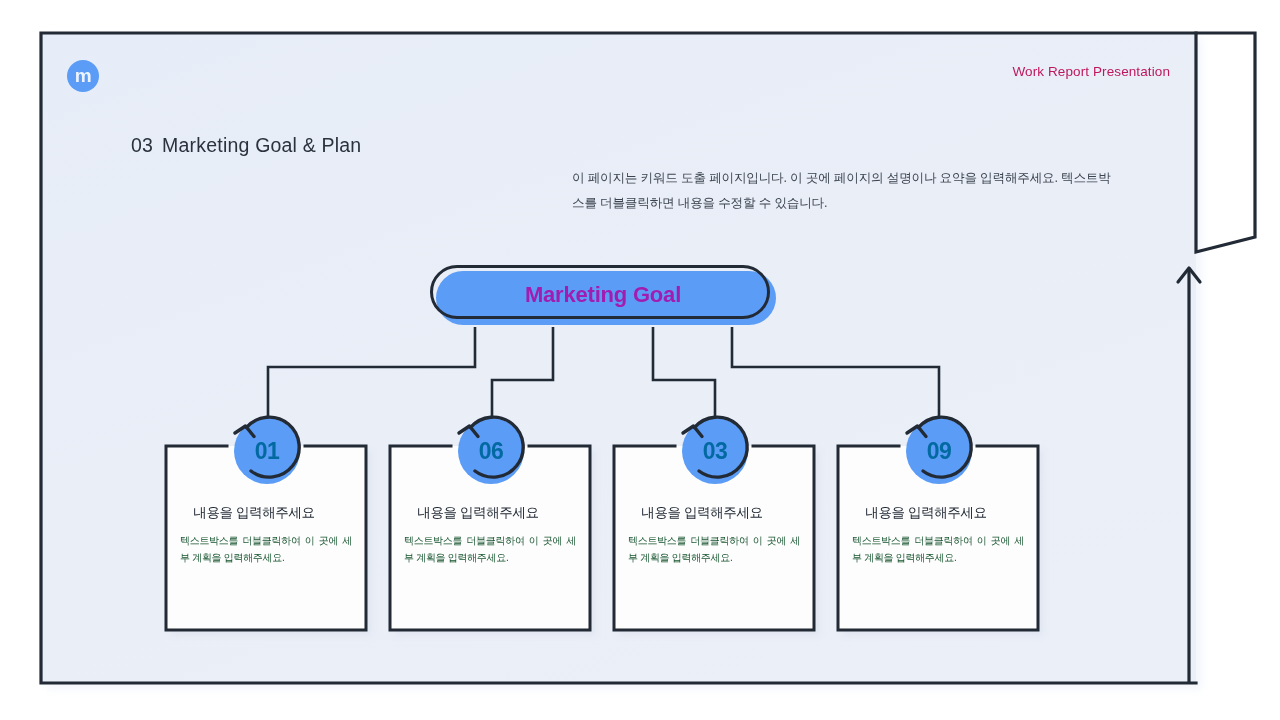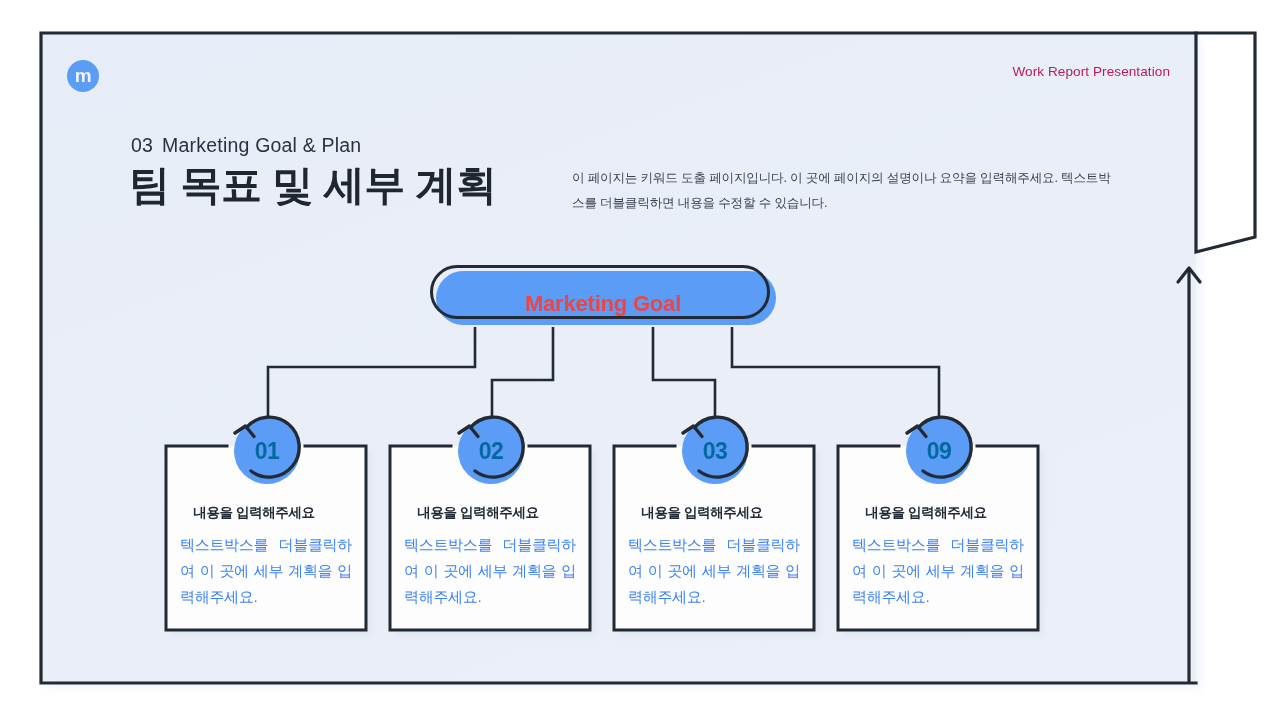--- a/index.html
+++ b/index.html
@@ -52,46 +52,46 @@
     position:absolute; left:6px; top:6px; width:340px; height:54px;
     background:#5b9cf6; border-radius:27px;
   }
   .pill-outline{
     position:absolute; left:0; top:0; width:340px; height:54px;
     border:3px solid #222a35; border-radius:27px; background:transparent;
   }
   .pill-label{
     position:absolute; left:0; top:0; width:346px; height:60px;
     display:flex; align-items:center; justify-content:center;
-    font-size:22px; font-weight:700; color:#ef4444; letter-spacing:-.2px;margin-top:9px;
+    font-size:22px; font-weight:700; color:#a21caf; letter-spacing:-.2px;
   }
 
   
   .conn{ position:absolute; left:0; top:0; width:1280px; height:720px; pointer-events:none; }
 
   
   .card{
     position:absolute; top:446px; width:200px; height:184px;
   }
   .card-shadow{
     position:absolute; left:5px; top:5px; width:200px; height:184px;
     background:#e0e5ef; filter:blur(3px); border-radius:2px;
   }
   .card-body{
     position:absolute; left:0; top:0; width:200px; height:184px;
     background:#fdfdfd;
   }
   .card-border{ position:absolute; left:-2px; top:-2px; width:204px; height:188px; }
   .card-head{
     position:absolute; left:0; top:58px; width:176px; text-align:center;
-    font-size:13.5px; font-weight:700; color:#222a35; letter-spacing:-.4px;
+    font-size:13.5px; font-weight:400; color:#222a35; letter-spacing:-.4px;
   }
   .card-text{
     position:absolute; left:14px; top:86px; width:172px;
-    font-size:15px; line-height:1.72; color:#3b82f6;
+    font-size:10px; line-height:1.72; color:#14532d;
     text-align:justify; text-align-last:left; letter-spacing:-.3px;
   }
 
   
   .circ{ position:absolute; top:418px; width:66px; height:66px; }
   .circ-fill{
     position:absolute; left:0; top:0; width:66px; height:66px; border-radius:50%;
     background:#5b9cf6;
   }
   .circ-arc{ position:absolute; left:-9px; top:-13px; width:84px; height:84px; }
@@ -122,21 +122,20 @@
   <div class="logo">
     <span>m</span>
   </div>
 
   <div class="work-report">Work Report Presentation</div>
 
   <div class="kicker">
     <span class="num">03</span><span>Marketing Goal &amp; Plan</span>
   </div>
 
-  <div class="title">팀 목표 및 세부 계획</div>
 
   <div class="desc">이 페이지는 키워드 도출 페이지입니다. 이 곳에 페이지의 설명이나 요약을 입력해주세요. 텍스트박스를 더블클릭하면 내용을 수정할 수 있습니다.</div>
 
   <svg class="conn" viewBox="0 0 1280 720">
     <g fill="none" stroke="#222a35" stroke-width="2.6" stroke-linecap="butt" stroke-linejoin="miter">
 
       <path d="M475,327 L475,367 L268,367 L268,440"></path>
 
       <path d="M553,327 L553,380 L492,380 L492,440"></path>
 
@@ -180,21 +179,21 @@
     <div class="card-head">내용을 입력해주세요</div>
     <div class="card-text">텍스트박스를 더블클릭하여 이 곳에 세부 계획을 입력해주세요.</div>
   </div>
 
   <div class="circ" style="left:458px">
     <div class="circ-fill"></div>
     <svg class="circ-arc" viewBox="0 0 84 84">
       <path d="M21.5,22.5 A30,30 0 1 1 26,66" fill="none" stroke="#222a35" stroke-width="3.4" stroke-linecap="round"></path>
       <path d="M10,28 L20.5,21 L29,31.5" fill="none" stroke="#222a35" stroke-width="3.4" stroke-linecap="round" stroke-linejoin="round"></path>
     </svg>
-    <div class="circ-num">02</div>
+    <div class="circ-num">06</div>
   </div>
 
   <div class="card" style="left:614px">
     <div class="card-shadow"></div>
     <div class="card-body"></div>
     <svg class="card-border" viewBox="0 0 204 188">
       <path d="M63,2 L2,2 L2,186 L202,186 L202,2 L141,2" fill="none" stroke="#222a35" stroke-width="3" stroke-linejoin="miter" stroke-linecap="square"></path>
     </svg>
     <div class="card-head">내용을 입력해주세요</div>
     <div class="card-text">텍스트박스를 더블클릭하여 이 곳에 세부 계획을 입력해주세요.</div>

